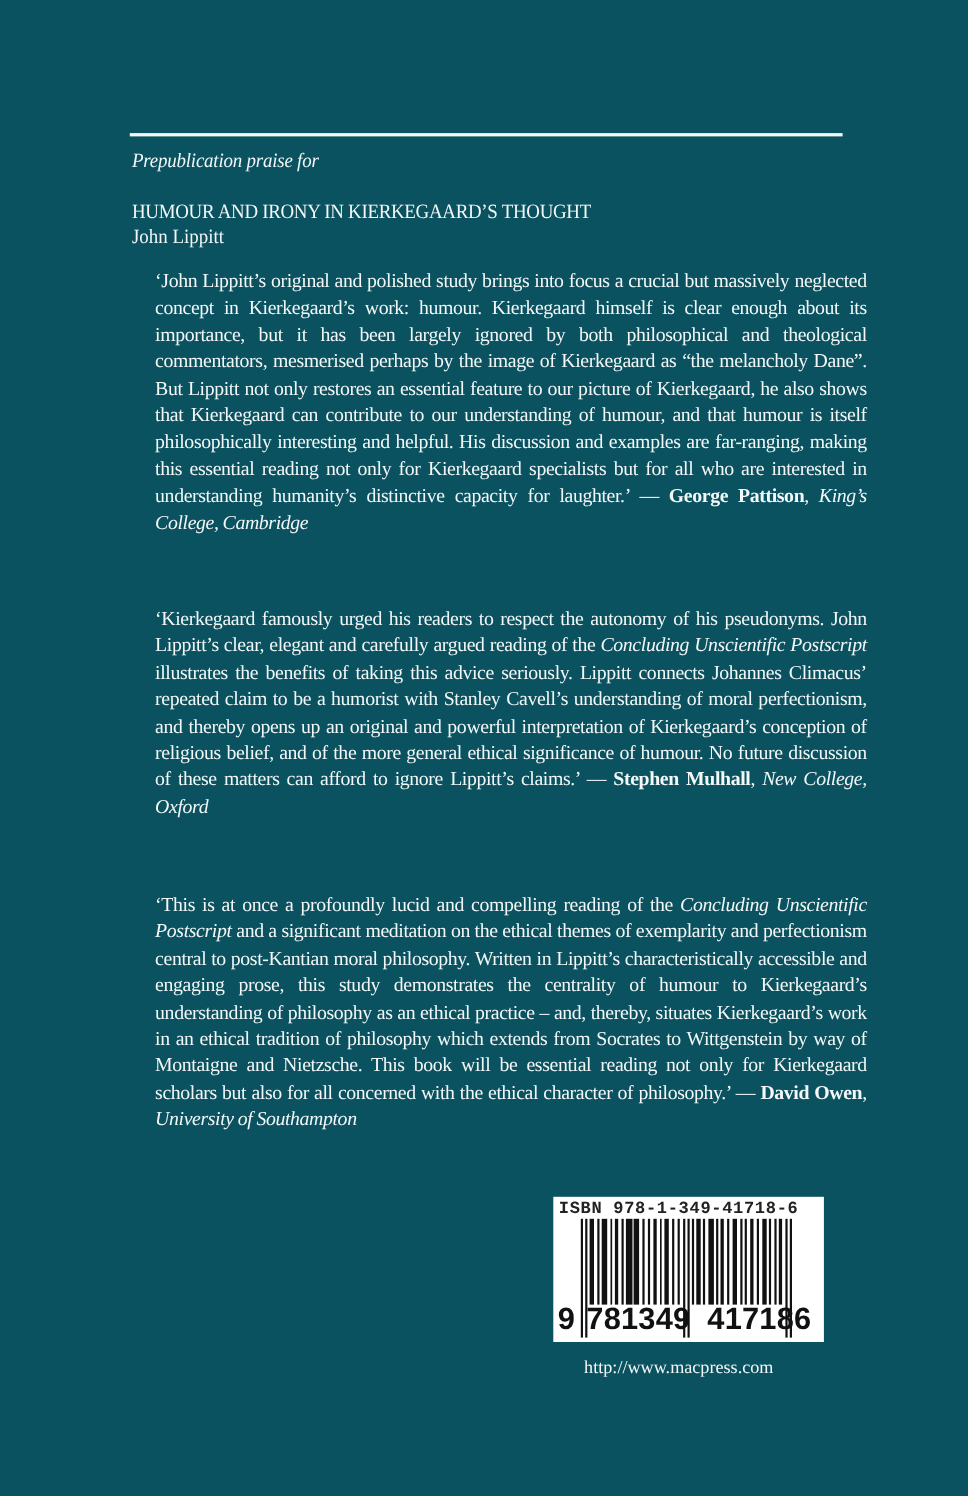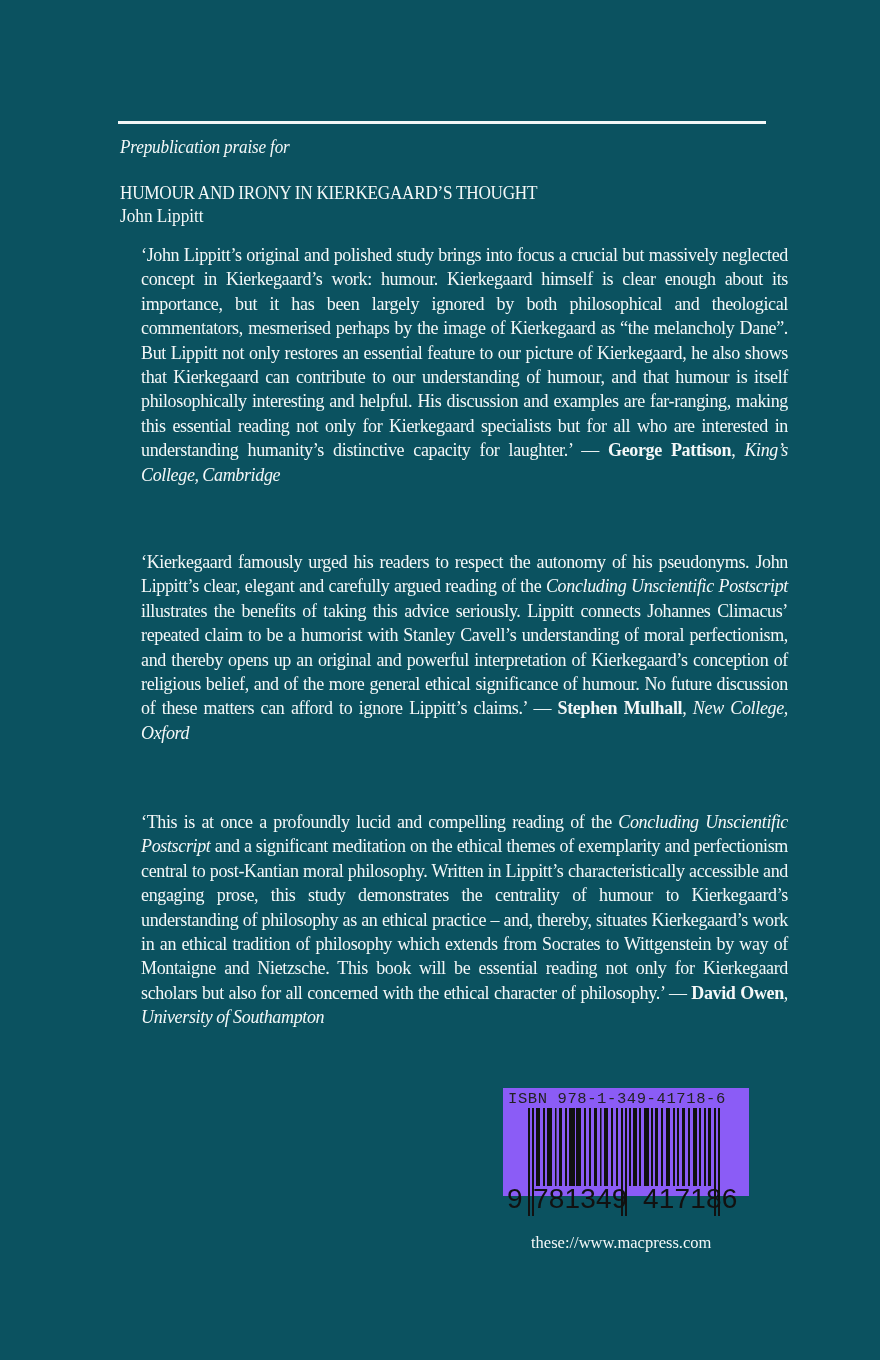--- a/index.html
+++ b/index.html
@@ -67,23 +67,24 @@
     .quote .aff { font-style: italic; }
     #quote-1 { top: 229px; }
     #quote-2 { top: 536px; }
     #quote-3 { top: 796px; }
 
     .barcode-box {
       position: absolute;
       left: 503px;
       top: 1088px;
       width: 246px;
-      height: 108px;
-      background: #8b5cf6;
+      height: 132px;
+      background: #ffffff;
       color: #111;
+      font-weight: bold;
     }
     .isbn-text {
       position: absolute;
       left: 5px;
       top: 2px;
       font-family: "Liberation Mono", "DejaVu Sans Mono", monospace;
       font-size: 15.5px;
       letter-spacing: 0.6px;
       white-space: nowrap;
       color: #222;
@@ -177,13 +178,13 @@
       <rect x="211" y="20" width="2" height="108"></rect>
       <rect x="215" y="20" width="2" height="108"></rect>
     </g>
   </svg>
   <div class="isbn-text">ISBN 978-1-349-41718-6</div>
   <div class="ean-digits ean-first">9</div>
   <div class="ean-digits ean-left">781349</div>
   <div class="ean-digits ean-right">417186</div>
 </div>
 
-<div class="url">these://www.macpress.com</div>
+<div class="url">http://www.macpress.com</div>
 
 </body></html>

